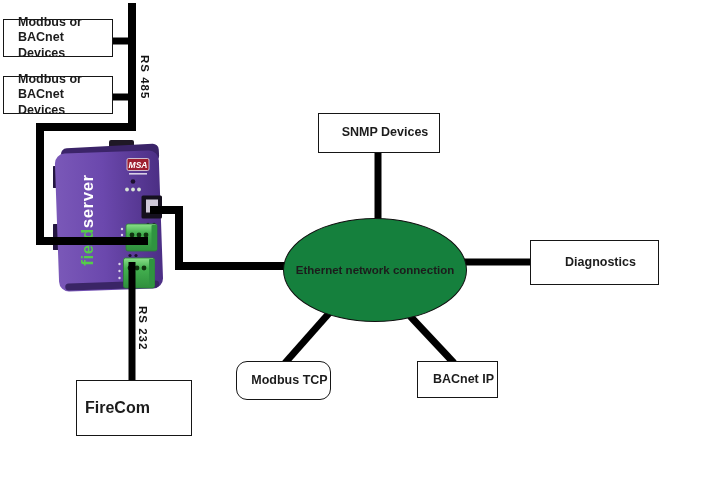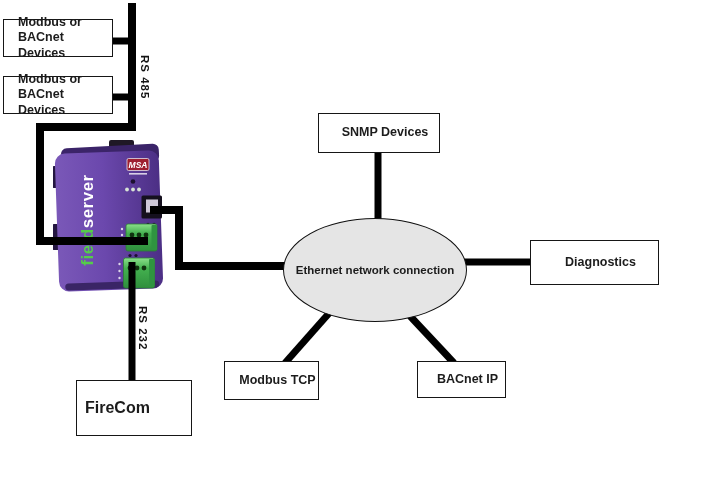--- a/index.html
+++ b/index.html
@@ -13,21 +13,21 @@
     position:absolute;background:#ffffff;border:1px solid #161616;
     box-sizing:border-box;display:flex;flex-direction:column;justify-content:center;
     font-weight:bold;font-size:12.5px;line-height:1.25;color:#1c1c1c;z-index:3;padding-left:12px;
   }
   .node.center{align-items:center;text-align:center;}
   .node.leftpad{padding-left:14px;}
   .node span{display:block;}
   #node-firecom{font-size:16px;line-height:1.3;padding-left:8px;}
   .cloud{
     position:absolute;left:283px;top:218px;width:182px;height:102px;
-    border:1.5px solid #101010;border-radius:50%;background:#e5e5e5;
+    border:1.5px solid #101010;border-radius:50%;background:#15803d;
     display:flex;flex-direction:column;justify-content:center;align-items:center;
     text-align:center;font-weight:bold;font-size:11.5px;line-height:1.45;color:#1c1c1c;z-index:3;
   }
   .vlabel{
     position:absolute;writing-mode:vertical-rl;font-weight:bold;font-size:11.5px;
     letter-spacing:1px;color:#141414;z-index:3;
   }
   #label-rs485{left:139px;top:55px;}
   #label-rs232{left:137px;top:306px;}
 </style>
@@ -123,25 +123,25 @@
   </div>
 
   <div class="node center" id="node-snmp" style="left:318px;top:113px;width:122px;height:40px;">
     <span>SNMP Devices</span>
   </div>
 
   <div class="node center" id="node-diagnostics" style="left:530px;top:240px;width:129px;height:45px;">
     <span>Diagnostics</span>
   </div>
 
-  <div class="node center" id="node-modbus-tcp" style="left:224px;top:361px;width:95px;height:39px;">
+  <div class="node center" id="node-modbus-tcp" style="left:236px;top:361px;width:95px;height:39px;border-radius:11px;">
     <span>Modbus TCP</span>
   </div>
 
-  <div class="node center" id="node-bacnet-ip" style="left:417px;top:361px;width:89px;height:37px;">
+  <div class="node center" id="node-bacnet-ip" style="left:417px;top:361px;width:81px;height:37px;">
     <span>BACnet IP</span>
   </div>
 
   <div class="node" id="node-firecom" style="left:76px;top:380px;width:116px;height:56px;">
     <span>FireCom</span>
   </div>
 
   <div class="cloud">
     <span>Ethernet network connection</span>
   </div>

